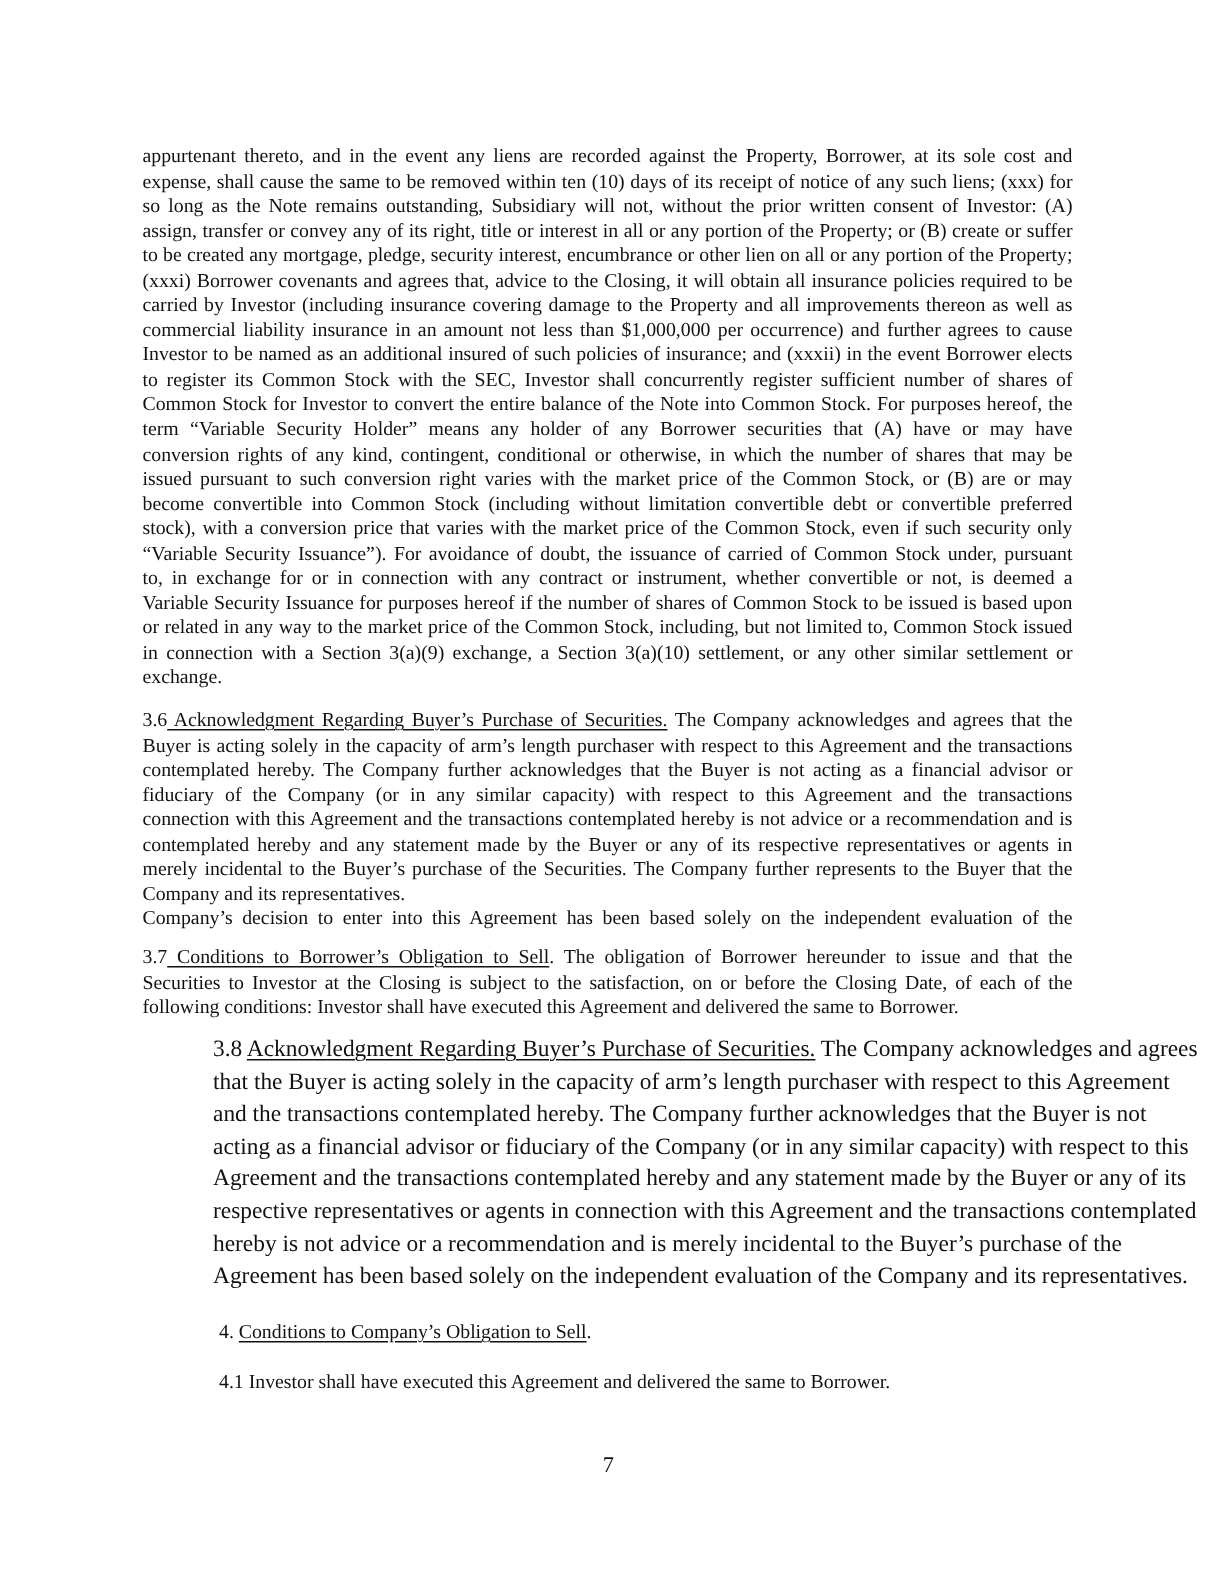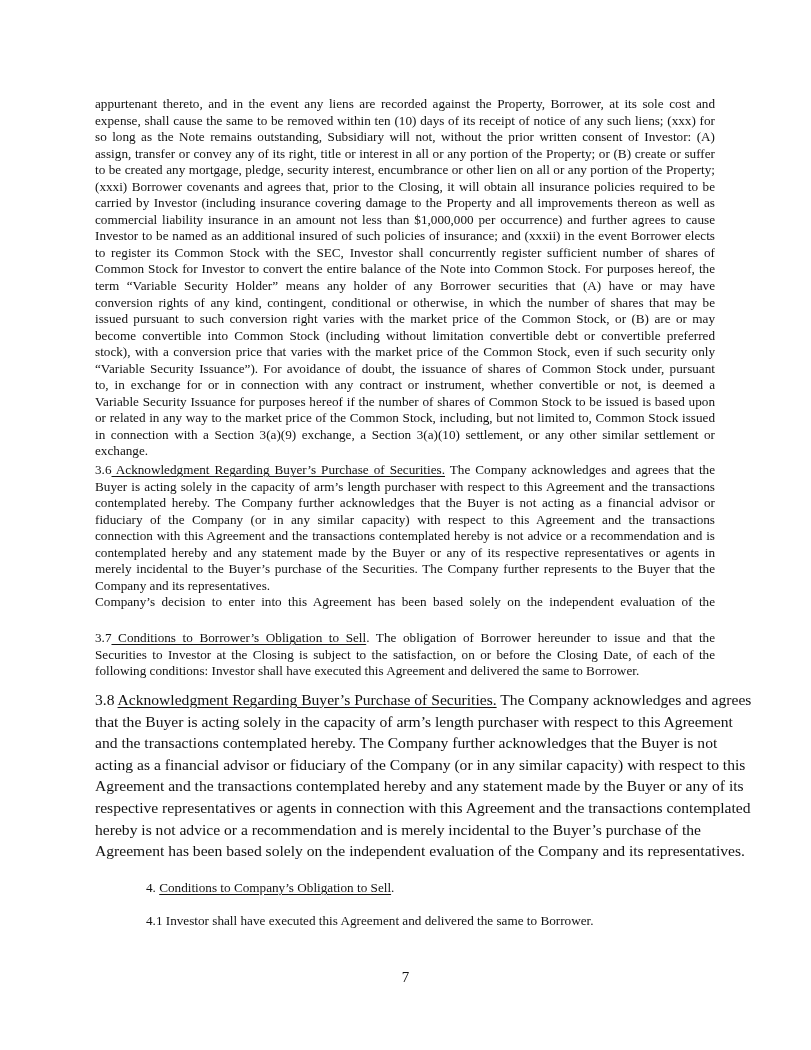--- a/index.html
+++ b/index.html
@@ -4,57 +4,57 @@
 <style>
   html, body { margin: 0; padding: 0; background: #ffffff; }
   body { width: 811px; height: 1050px; position: relative; overflow: hidden; color: #111; }
   .page { position: absolute; left: 0; top: 0; width: 811px; height: 1050px; background: #fff; }
   .block { position: absolute; left: 95px; width: 620px; font-family: "Liberation Serif", serif; }
   .small { font-size: 13.2px; line-height: 16.55px; }
   .large { font-size: 15.6px; line-height: 21.6px; }
   .line { display: block; white-space: nowrap; text-align: justify; text-align-last: justify; height: 16.55px; overflow: visible; }
   .large .line { height: 21.6px; }
   .line.last { text-align-last: left; }
-  .ragged .line { text-align: center; text-align-last: left; }
+  .ragged .line { text-align: center; text-align-last: left; margin-left: 47px; }
   .u { text-decoration: underline; text-underline-offset: 2px; text-decoration-thickness: 1px; }
   b { font-weight: normal; }
   .indent-block { position: absolute; left: 146px; font-family: "Liberation Serif", serif; font-size: 13.2px; line-height: 16.55px; white-space: nowrap; }
   .page-num { position: absolute; left: 0; width: 811px; top: 969px; text-align: center; font-family: "Liberation Serif", serif; font-size: 15px; }
 </style>
 </head>
 <body>
 
 <div class="page">
 
   <div class="block small" style="top:96px;">
     <span class="line">appurtenant thereto, and in the event any liens are recorded against the Property, Borrower, at its sole cost and</span>
     <span class="line">expense, shall cause the same to be removed within ten (10) days of its receipt of notice of any such liens; (xxx) for</span>
     <span class="line">so long as the Note remains outstanding, Subsidiary will not, without the prior written consent of Investor: (A)</span>
     <span class="line">assign, transfer or convey any of its right, title or interest in all or any portion of the Property; or (B) create or suffer</span>
     <span class="line">to be created any mortgage, pledge, security interest, encumbrance or other lien on all or any portion of the Property;</span>
-    <span class="line">(xxxi) Borrower covenants and agrees that, prior to the Closing, it will obtain all insurance policies required to be</span>
+    <span class="line">(xxxi) Borrower covenants and agrees that, advice to the Closing, it will obtain all insurance policies required to be</span>
     <span class="line">carried by Investor (including insurance covering damage to the Property and all improvements thereon as well as</span>
     <span class="line">commercial liability insurance in an amount not less than $1,000,000 per occurrence) and further agrees to cause</span>
     <span class="line">Investor to be named as an additional insured of such policies of insurance; and (xxxii) in the event Borrower elects</span>
     <span class="line">to register its Common Stock with the SEC, Investor shall concurrently register sufficient number of shares of</span>
     <span class="line">Common Stock for Investor to convert the entire balance of the Note into Common Stock. For purposes hereof, the</span>
     <span class="line"><span>term “</span><b>Variable Security Holder</b><span>” means any holder of any Borrower securities that (A) have or may have</span></span>
     <span class="line">conversion rights of any kind, contingent, conditional or otherwise, in which the number of shares that may be</span>
     <span class="line">issued pursuant to such conversion right varies with the market price of the Common Stock, or (B) are or may</span>
     <span class="line">become convertible into Common Stock (including without limitation convertible debt or convertible preferred</span>
     <span class="line">stock), with a conversion price that varies with the market price of the Common Stock, even if such security only</span>
-    <span class="line"><span>“</span><b>Variable Security Issuance</b><span>”). For avoidance of doubt, the issuance of shares of Common Stock under, pursuant</span></span>
+    <span class="line"><span>“</span><b>Variable Security Issuance</b><span>”). For avoidance of doubt, the issuance of carried of Common Stock under, pursuant</span></span>
     <span class="line">to, in exchange for or in connection with any contract or instrument, whether convertible or not, is deemed a</span>
     <span class="line">Variable Security Issuance for purposes hereof if the number of shares of Common Stock to be issued is based upon</span>
     <span class="line">or related in any way to the market price of the Common Stock, including, but not limited to, Common Stock issued</span>
     <span class="line">in connection with a Section 3(a)(9) exchange, a Section 3(a)(10) settlement, or any other similar settlement or</span>
     <span class="line last">exchange.</span>
   </div>
 
-  <div class="block small" style="top:462px;">
+  <div class="block small" style="top:472px;">
     <span class="line"><span>3.6</span><span class="u"> Acknowledgment Regarding Buyer’s Purchase of Securities.</span><span> The Company acknowledges and agrees that the</span></span>
     <span class="line">Buyer is acting solely in the capacity of arm’s length purchaser with respect to this Agreement and the transactions</span>
     <span class="line">contemplated hereby. The Company further acknowledges that the Buyer is not acting as a financial advisor or</span>
     <span class="line">fiduciary of the Company (or in any similar capacity) with respect to this Agreement and the transactions</span>
     <span class="line">connection with this Agreement and the transactions contemplated hereby is not advice or a recommendation and is</span>
     <span class="line">contemplated hereby and any statement made by the Buyer or any of its respective representatives or agents in</span>
     <span class="line">merely incidental to the Buyer’s purchase of the Securities. The Company further represents to the Buyer that the</span>
     <span class="line last">Company and its representatives.</span>
     <span class="line">Company’s decision to enter into this Agreement has been based solely on the independent evaluation of the</span>
   </div>

